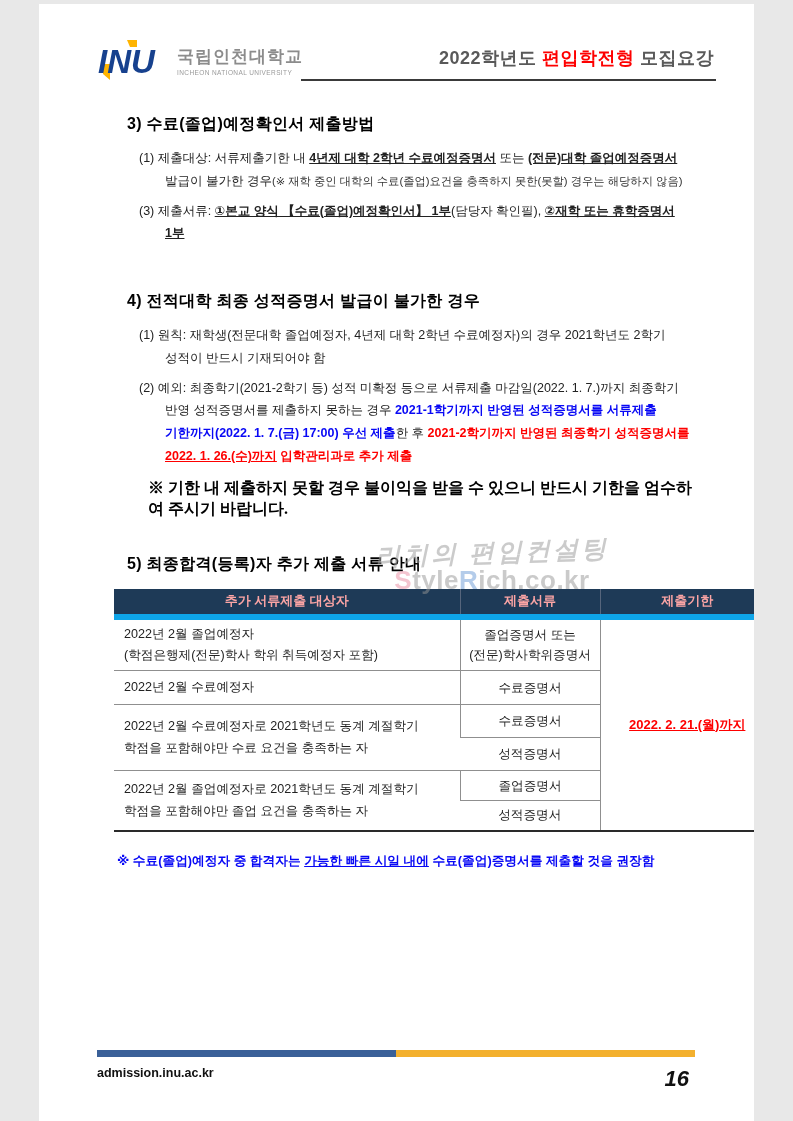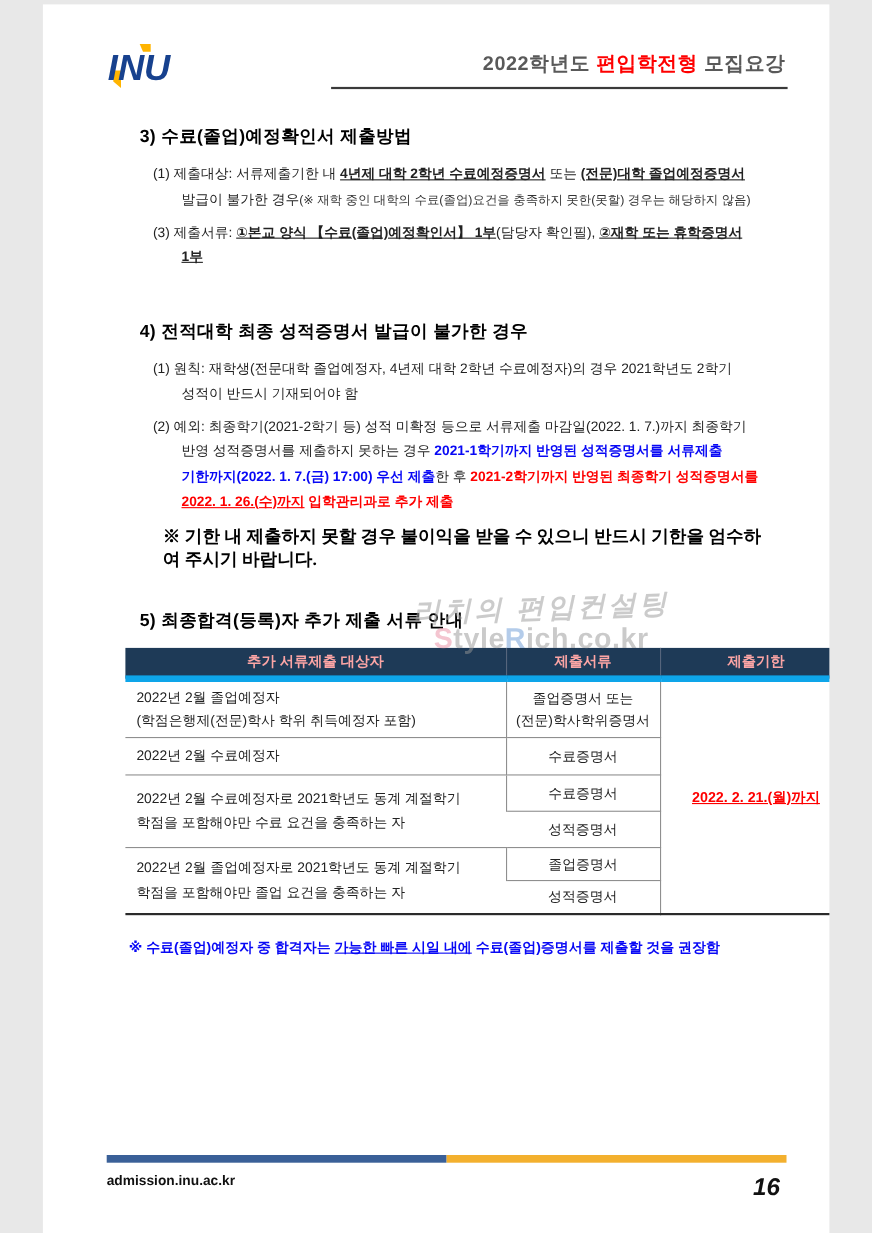--- a/index.html
+++ b/index.html
@@ -67,40 +67,44 @@
   .r1 td { height: 49px; }
   .r2 td { height: 34px; }
   .r3 td, .r3b td { height: 33px; }
   .r4 td, .r4b td { height: 30px; }
 
   .notes { margin-top: 17px; margin-left: 3px; }
   .note-blue { font-size: 12.7px; font-weight: bold; color: #0808f5; line-height: 1.9; word-break: keep-all; }
   .note-blue .u { text-decoration: underline; }
 
   
-  .ftr { position: absolute; left: 58px; right: 39px; top: 1046px; }
+  .ftr { position: absolute; left: 58px; right: 59px; top: 1046px; }
   .bar { display: flex; height: 7px; width: 100%; }
   .bar-blue { width: 50%; background: #3a6098; }
   .bar-orange { width: 50%; background: #f3b02e; }
   .foot-row { display: flex; justify-content: space-between; align-items: flex-start; margin-top: 9px; }
   .url { font-size: 12.5px; font-weight: bold; color: #111; }
   .pageno { font-size: 22px; font-weight: bold; font-style: italic; color: #111; margin-right: 6px; }
 </style>
 </head>
 <body>
 
 <div class="page">
 
   <div class="hdr">
     <div class="logo">
       <svg width="72" height="44" viewBox="0 0 72 44">
         <polygon points="6,26 13,26 13,42 6,36" fill="#ffb400"></polygon>
         <polygon points="30,2 40,2 40,9 33,9" fill="#ffb400"></polygon>
         <text x="1" y="35" font-size="33" font-weight="bold" font-style="italic" font-family="Liberation Sans, sans-serif" fill="#17418e">INU</text>
       </svg>
+      <div class="logo-text">
+        <div class="ko">국립인천대학교</div>
+        <div class="en">INCHEON NATIONAL UNIVERSITY</div>
+      </div>
     </div>
     <div class="doc-title"><span>2022학년도 </span><span class="red">편입학전형</span><span> 모집요강</span></div>
     <div class="hdr-rule"></div>
   </div>
 
   <div class="content">
 
     <div class="sec sec-3">
       <h2 class="h">3) 수료(졸업)예정확인서 제출방법</h2>
       <div class="item"><span>(1) 제출대상: 서류제출기한 내 </span><span class="bu">4년제 대학 2학년 수료예정증명서</span><span> 또는 </span><span class="bu">(전문)대학 졸업예정증명서</span><span> 발급이 불가한 경우</span><span class="smalltxt">(※ 재학 중인 대학의 수료(졸업)요건을 충족하지 못한(못할) 경우는 해당하지 않음)</span></div>

